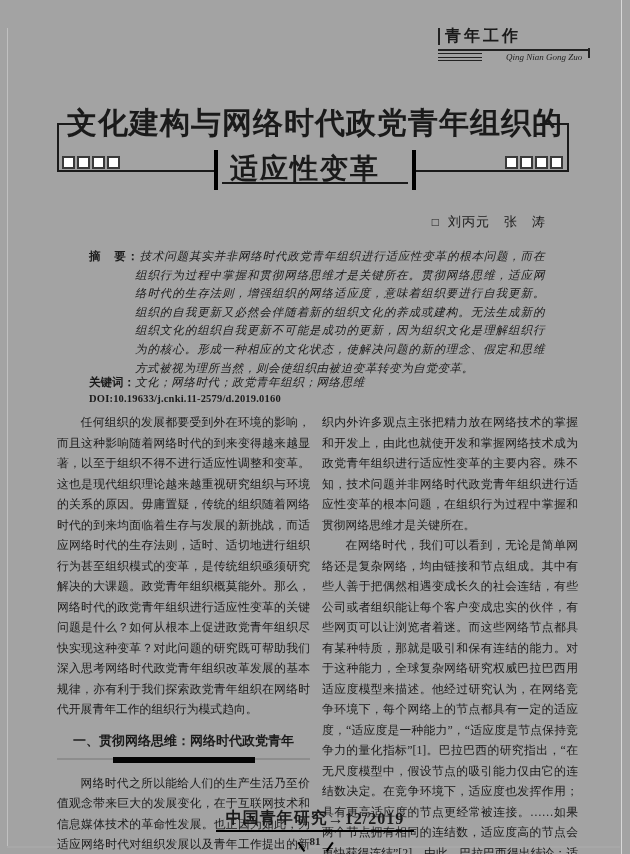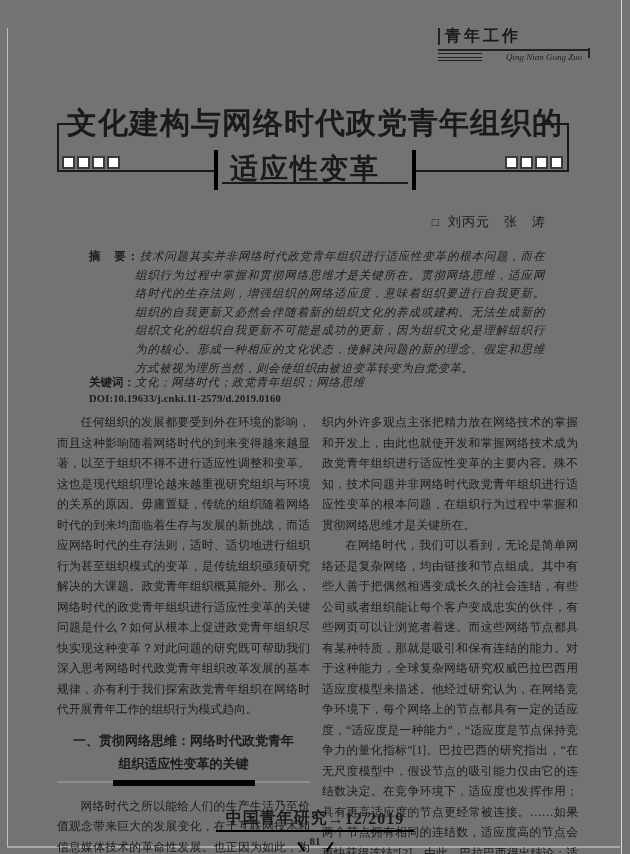--- a/index.html
+++ b/index.html
@@ -1,17 +1,17 @@
 <!DOCTYPE html>
 <html><head>
 <meta charset="utf-8">
 <style>
   html,body{margin:0;padding:0;background:#ffffff;}
   .page{
-    position:relative;width:630px;height:854px;background:#737373;
+    position:relative;width:630px;height:854px;background:#a3a3a3;
     font-family:"Liberation Serif","DejaVu Serif",serif;color:#1a1a1a;
     overflow:hidden;
   }
   
   .edge{position:absolute;background:#c0c0c0;}
   .edge-l{left:7px;top:28px;width:1px;height:818px;}
   .edge-b{left:7px;top:846px;width:613px;height:2px;background:#a8a8a8;}
   .edge-r{left:621px;top:0;width:1px;height:854px;background:#d8d8d8;}
 
   
@@ -142,21 +142,20 @@
   <div class="keywords">
     <span class="kw-label">关键词：</span><span class="kw-text">文化；网络时代；政党青年组织；网络思维</span>
   </div>
 
   <div class="doi">DOI:10.19633/j.cnki.11-2579/d.2019.0160</div>
 
   <div class="col col-left">
     <p class="indent">任何组织的发展都要受到外在环境的影响，而且这种影响随着网络时代的到来变得越来越显著，以至于组织不得不进行适应性调整和变革。这也是现代组织理论越来越重视研究组织与环境的关系的原因。毋庸置疑，传统的组织随着网络时代的到来均面临着生存与发展的新挑战，而适应网络时代的生存法则，适时、适切地进行组织行为甚至组织模式的变革，是传统组织亟须研究解决的大课题。政党青年组织概莫能外。那么，网络时代的政党青年组织进行适应性变革的关键问题是什么？如何从根本上促进政党青年组织尽快实现这种变革？对此问题的研究既可帮助我们深入思考网络时代政党青年组织改革发展的基本规律，亦有利于我们探索政党青年组织在网络时代开展青年工作的组织行为模式趋向。</p>
     <div class="sec-heading">
       <div>一、贯彻网络思维：网络时代政党青年</div>
-      <div>组织适应性变革的关键</div>
     </div>
     <div class="sec-divider">
       <div class="gray"></div>
       <div class="black"></div>
     </div>
     <p class="indent">网络时代之所以能给人们的生产生活乃至价值观念带来巨大的发展变化，在于互联网技术和信息媒体技术的革命性发展。也正因为如此，为适应网络时代对组织发展以及青年工作提出的新要求，政党青年组</p>
   </div>
 
   <div class="col col-right">
     <p>织内外许多观点主张把精力放在网络技术的掌握和开发上，由此也就使开发和掌握网络技术成为政党青年组织进行适应性变革的主要内容。殊不知，技术问题并非网络时代政党青年组织进行适应性变革的根本问题，在组织行为过程中掌握和贯彻网络思维才是关键所在。</p>

